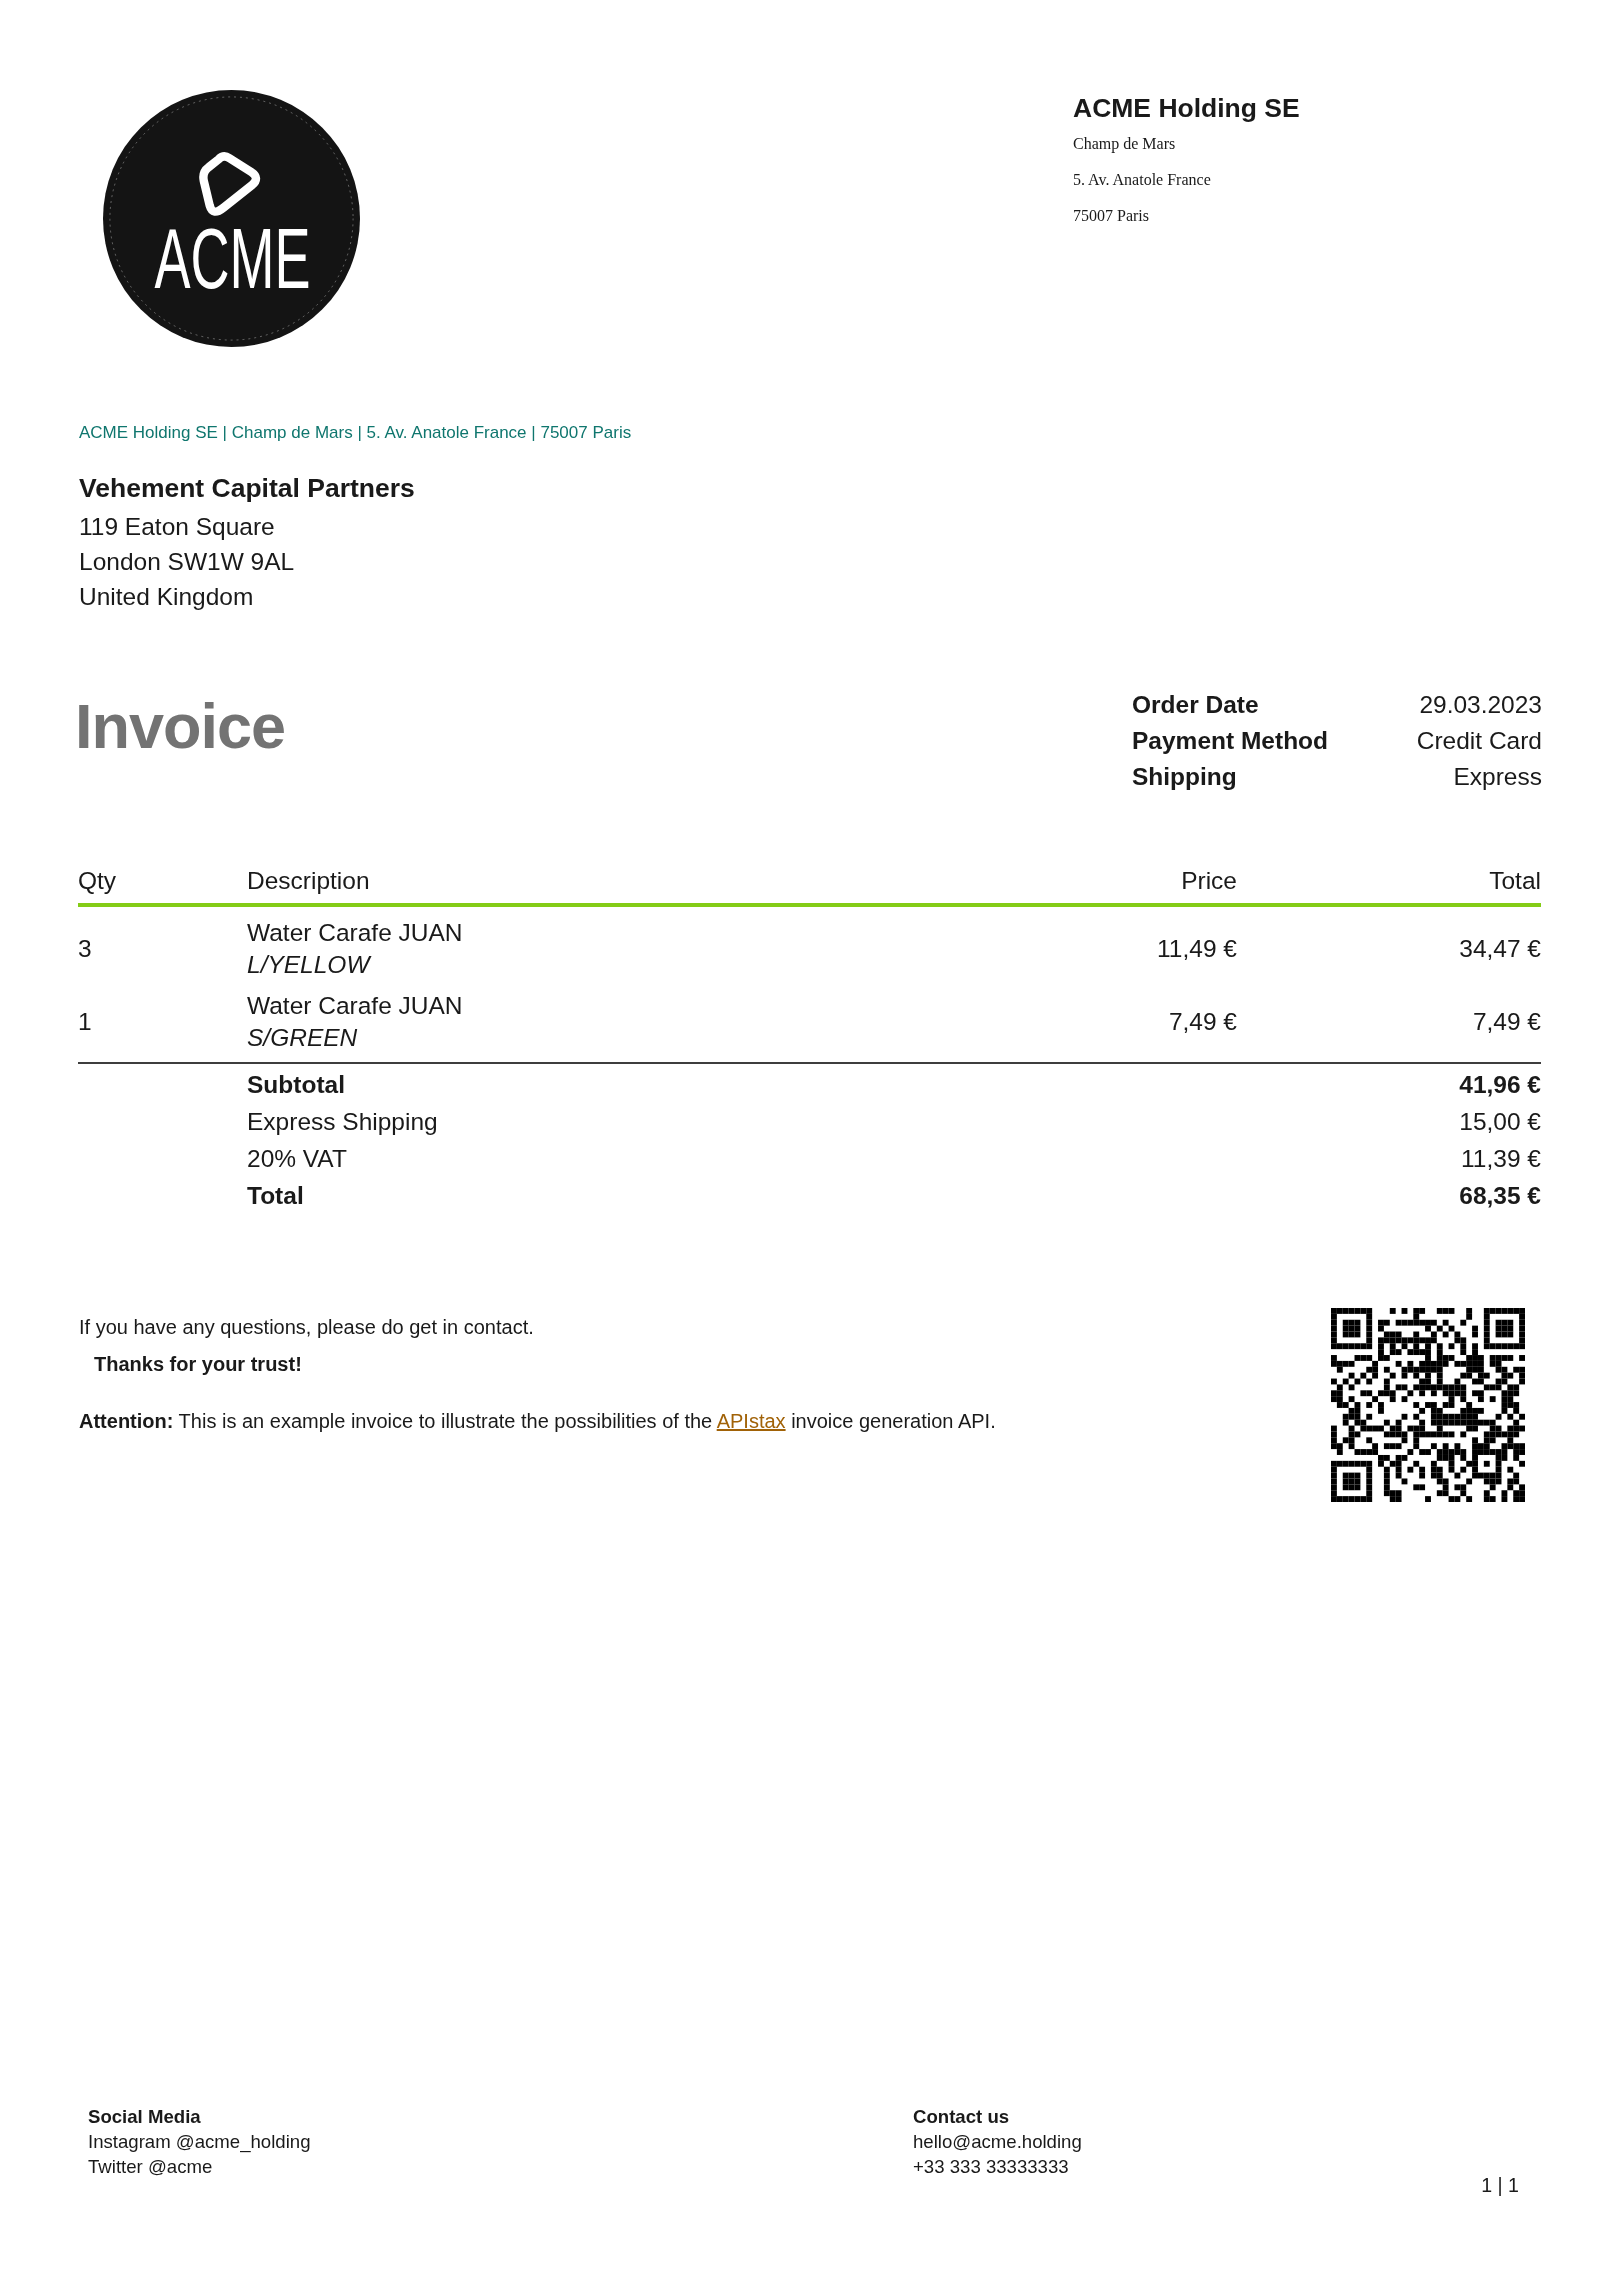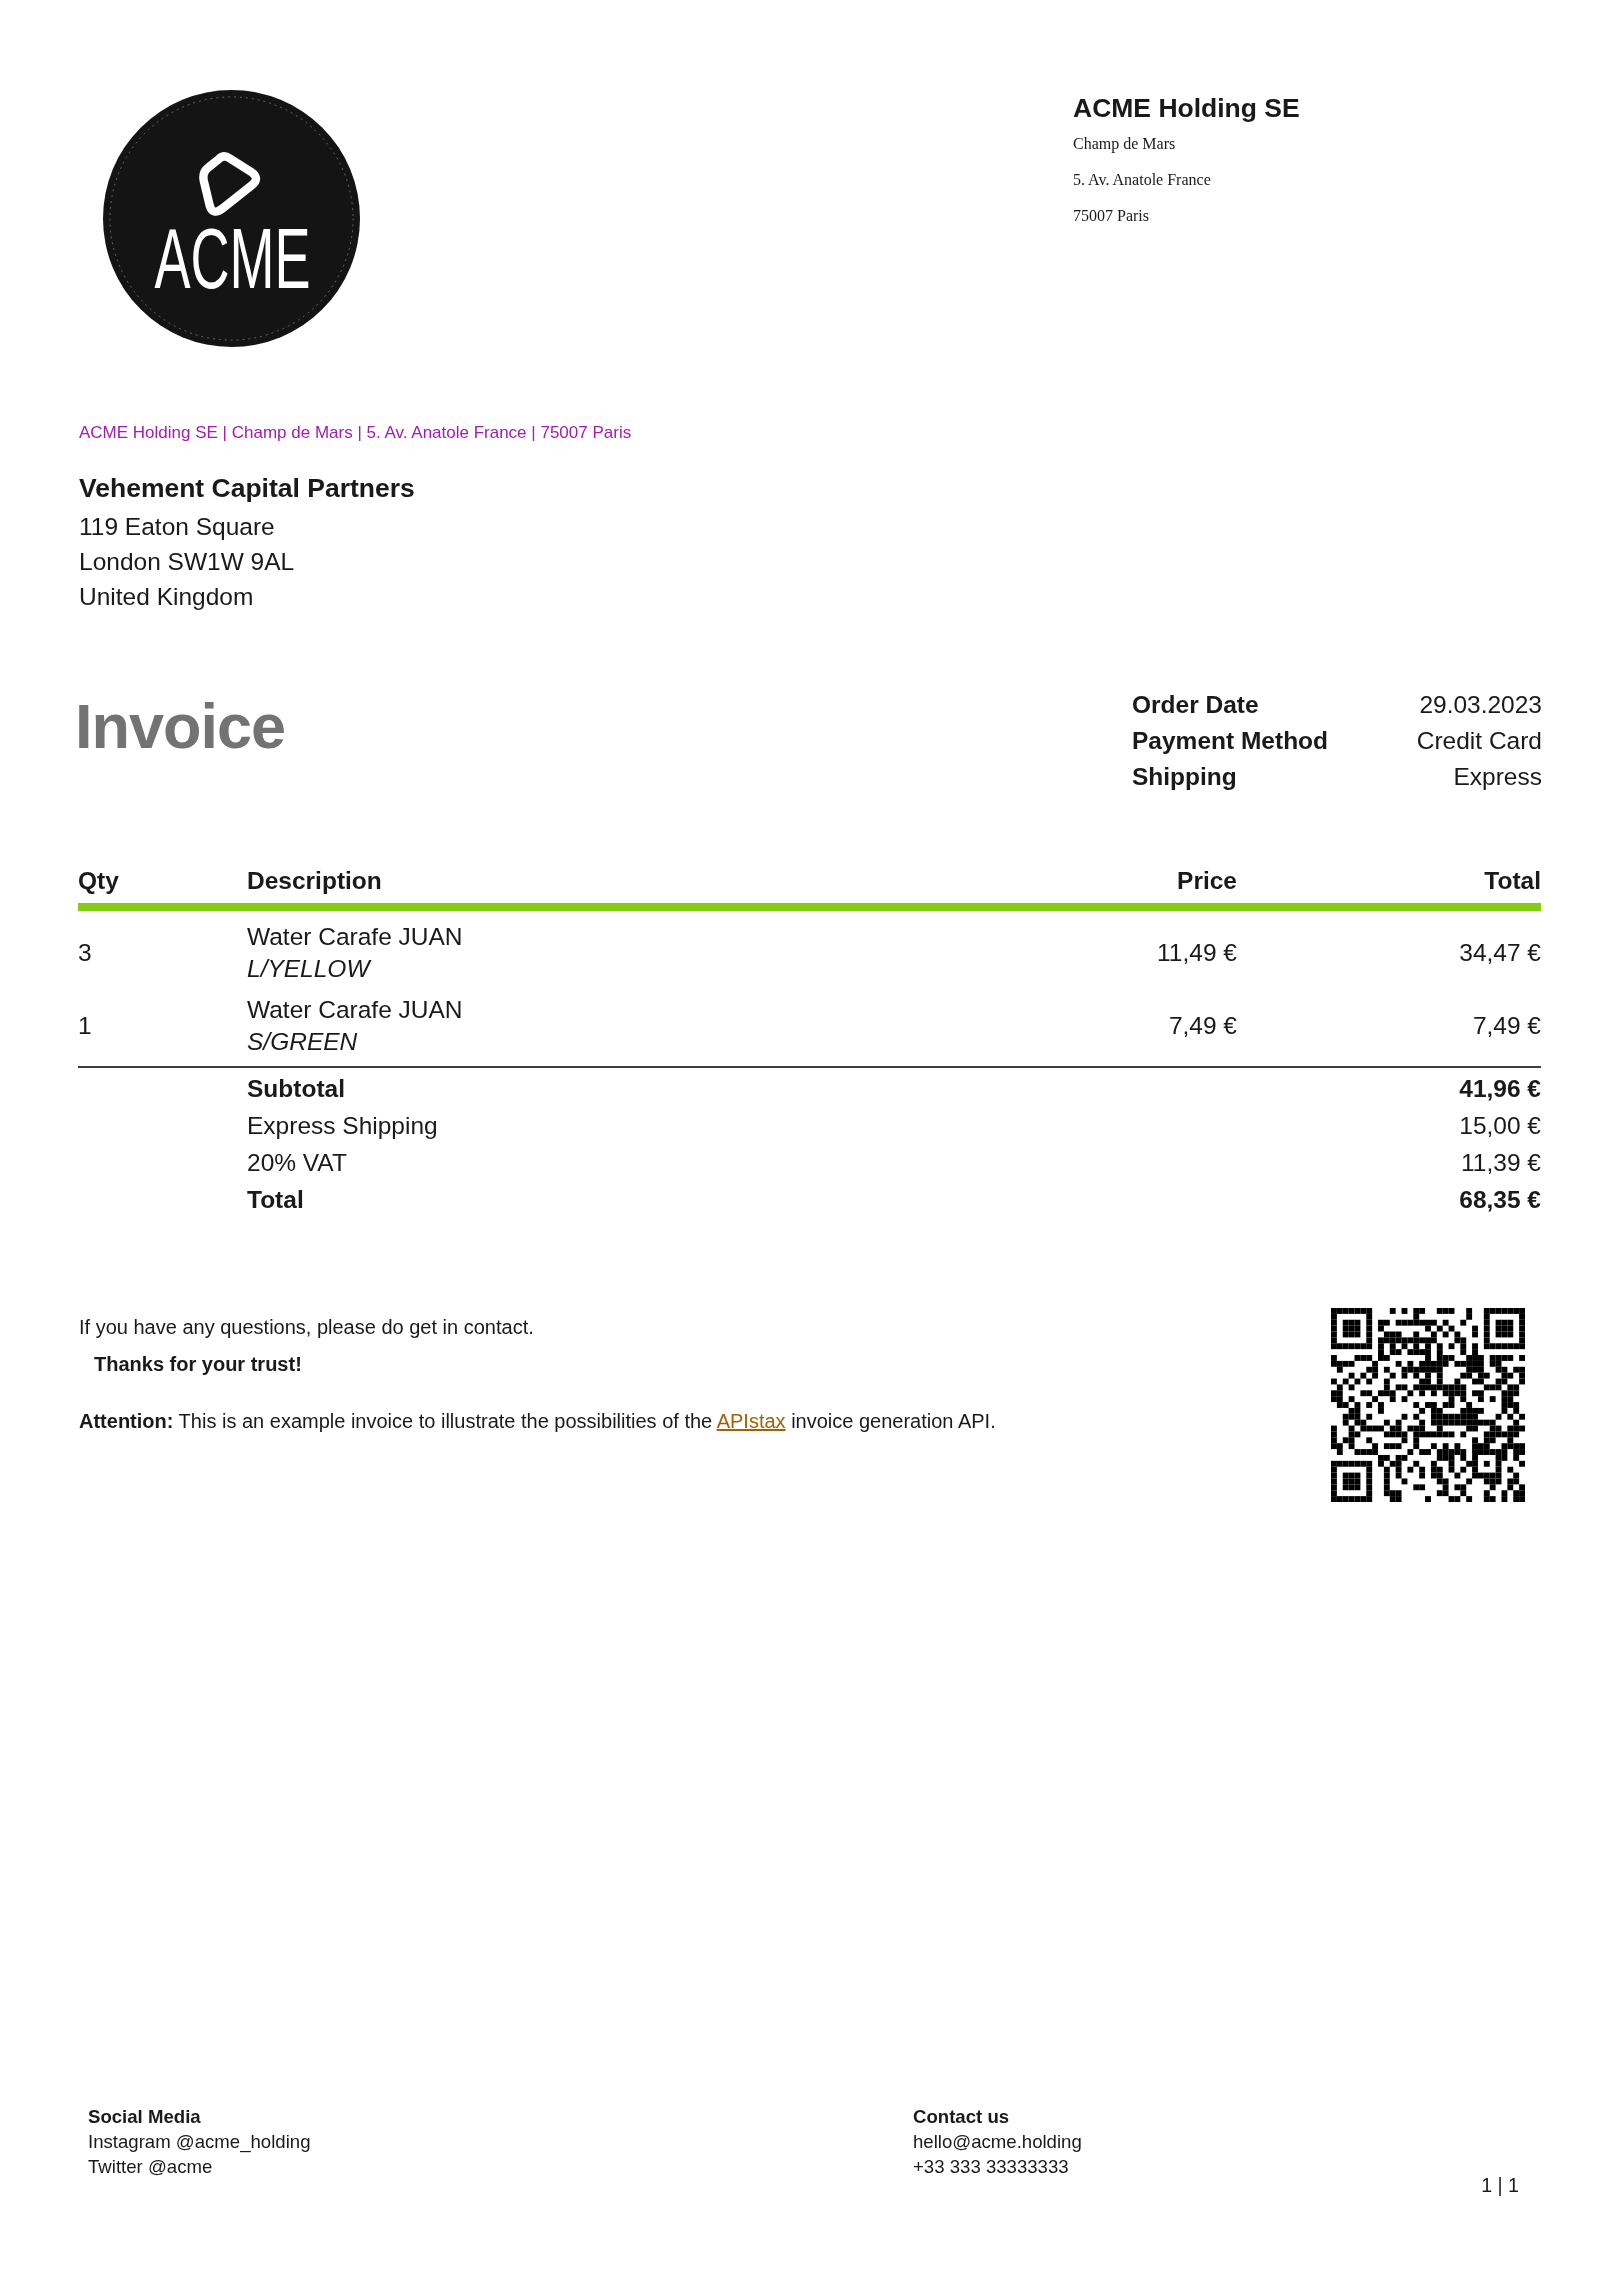--- a/index.html
+++ b/index.html
@@ -16,42 +16,42 @@
   
   .logo { position: absolute; left: 103px; top: 90px; width: 257px; height: 257px; }
   .logo svg { display: block; width: 100%; height: 100%; }
 
   
   .company-block { position: absolute; left: 1073px; top: 90px; }
   .company-name { font-size: 26.5px; font-weight: 700; line-height: 36px; }
   .company-line { font-size: 16px; line-height: 36px; font-family: Liberation Serif, serif; }
 
   
-  .sender-line { position: absolute; left: 79px; top: 423px; font-size: 17px; color: #a21caf; }
+  .sender-line { position: absolute; left: 79px; top: 423px; font-size: 17px; color: #0f766e; }
 
   
   .recipient { position: absolute; left: 79px; top: 468px; }
   .recipient-name { font-size: 26.5px; font-weight: 700; line-height: 41px; }
   .recipient-line { font-size: 24.5px; line-height: 35px; }
 
   
   .invoice-title {
     position: absolute; left: 75px; top: 690px;
     font-size: 63px; font-weight: 700; letter-spacing: -1px; color: #737373;
   }
 
   
   .order-meta { position: absolute; left: 1132px; top: 687px; width: 410px; }
   .meta-row { display: flex; justify-content: space-between; line-height: 36px; font-size: 24.5px; }
   .meta-label { font-weight: 700; }
 
   
   .items { position: absolute; left: 78px; top: 866px; width: 1463px; font-size: 24.5px; }
   .tgrid { display: grid; grid-template-columns: 169px 1fr 227px 304px; }
-  .thead { line-height: 29px; padding-bottom: 7.8px; border-bottom: 8px solid #84cc16; font-weight: 700; }
+  .thead { line-height: 29px; padding-bottom: 7.8px; border-bottom: 4px solid #84cc16; font-weight: 400; }
   .item-row { padding: 9.8px 0 0; align-items: center; }
   .item-row .lines { line-height: 32px; }
   .variant { font-style: italic; }
   .cell-right { text-align: right; }
   .items-bottom { border-bottom: 2px solid #3d3d3d; height: 9.8px; }
 
   
   .summary { margin-top: 2px; }
   .sum-row { height: 37px; align-items: center; }
   .sum-row.bold { font-weight: 700; }

